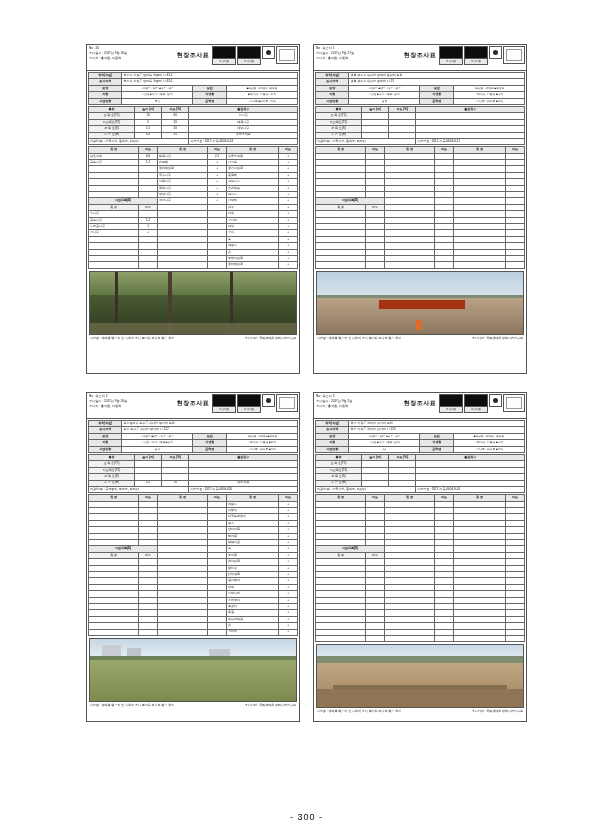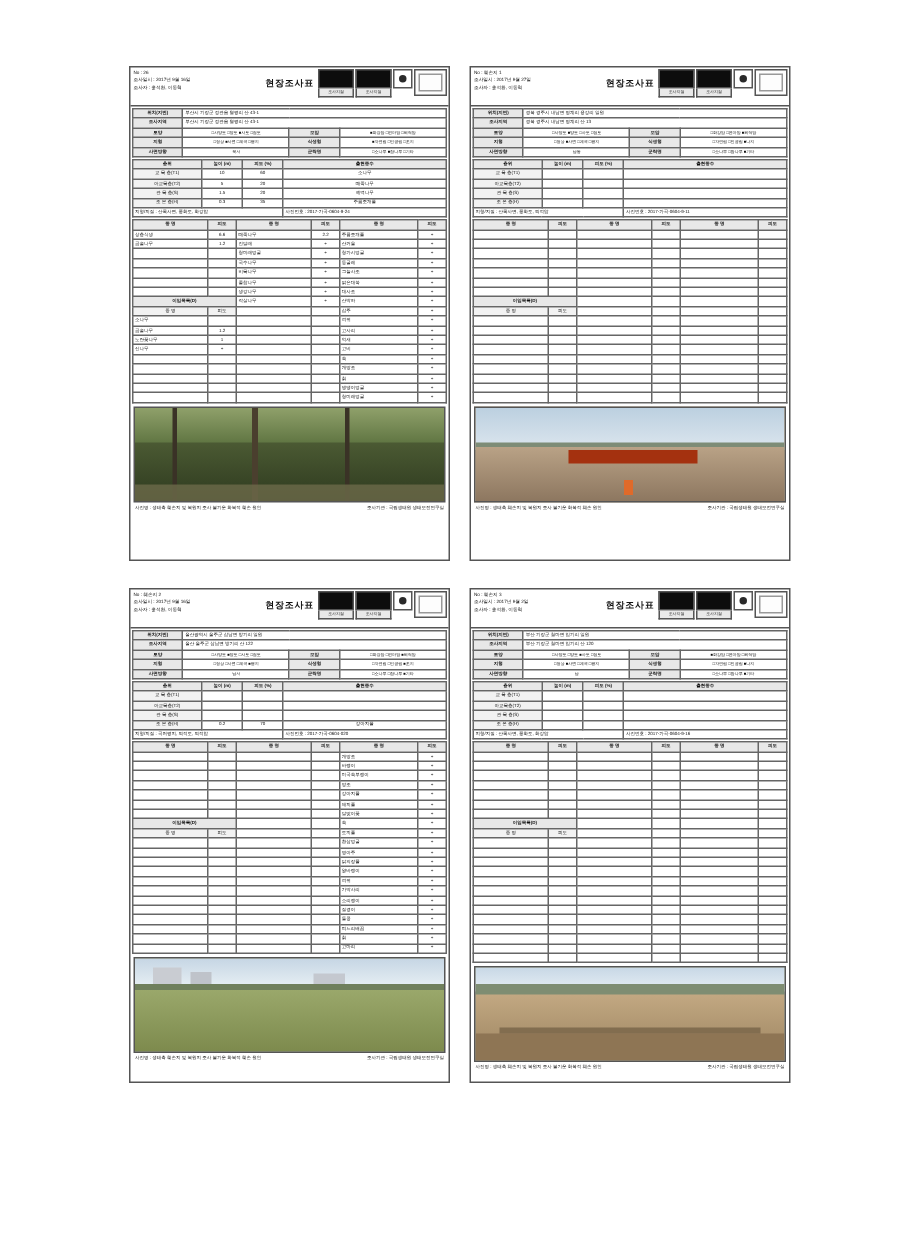--- a/index.html
+++ b/index.html
@@ -1291,13 +1291,14 @@
         <div style="position:absolute;left:0;right:0;bottom:0;height:30%;background:#8e7554;"></div>
         <div style="position:absolute;left:8%;bottom:30%;width:84%;height:6%;background:#6f5c42;opacity:.7;"></div>
       </div>
       <div class="cap">
         <span>사진명 : 생태축 훼손지 및 복원지 조사 불기운 화복적 훼손 원인</span>
         <span>조사기관 : 국립생태원 생태보전연구실</span>
       </div>
     </div>
   </div>
 
+  <div class="pagenum">- 300 -</div>
 </div>
 
 </body></html>

